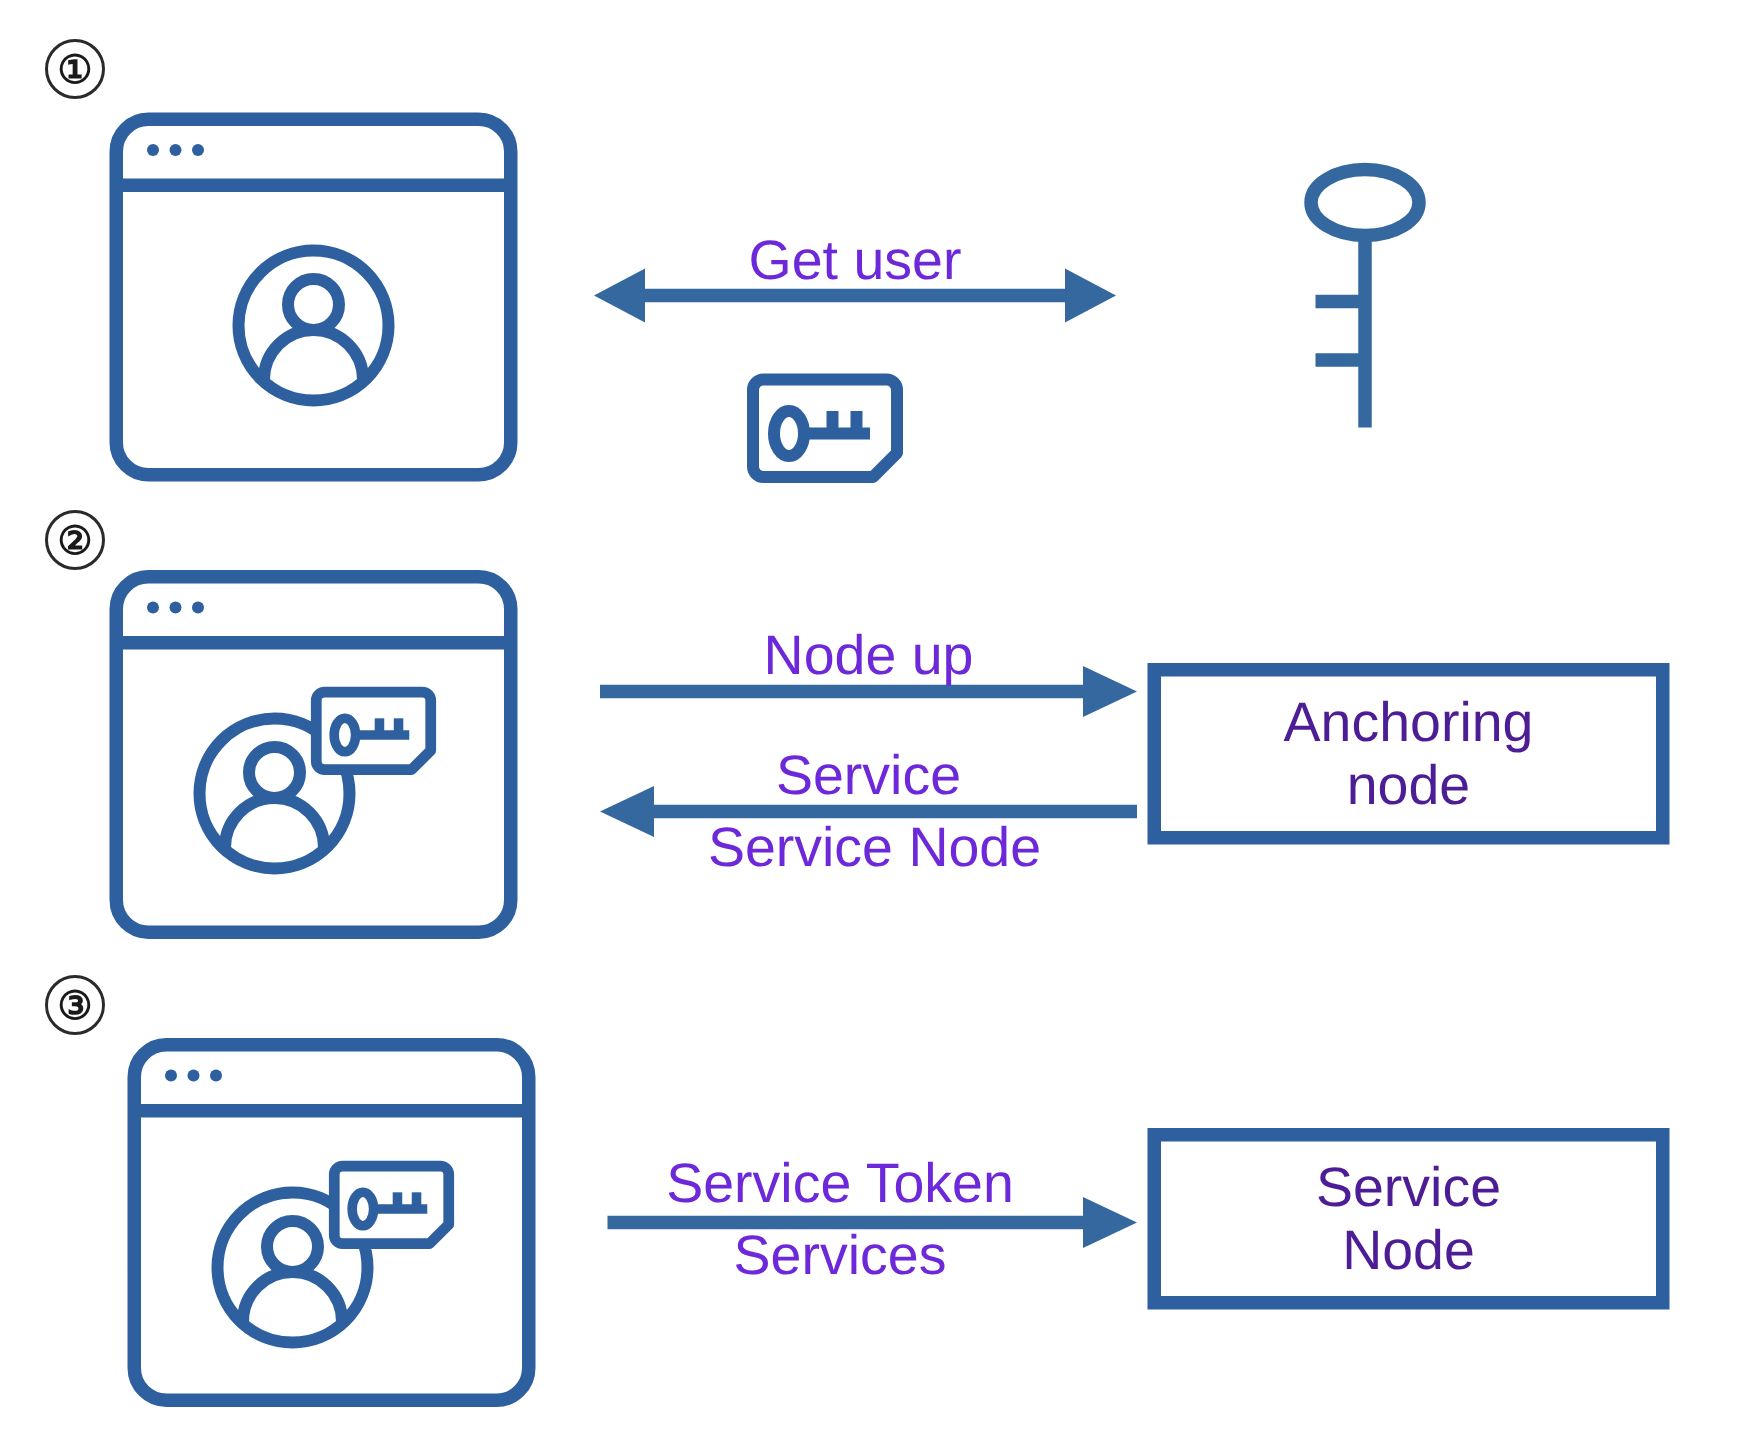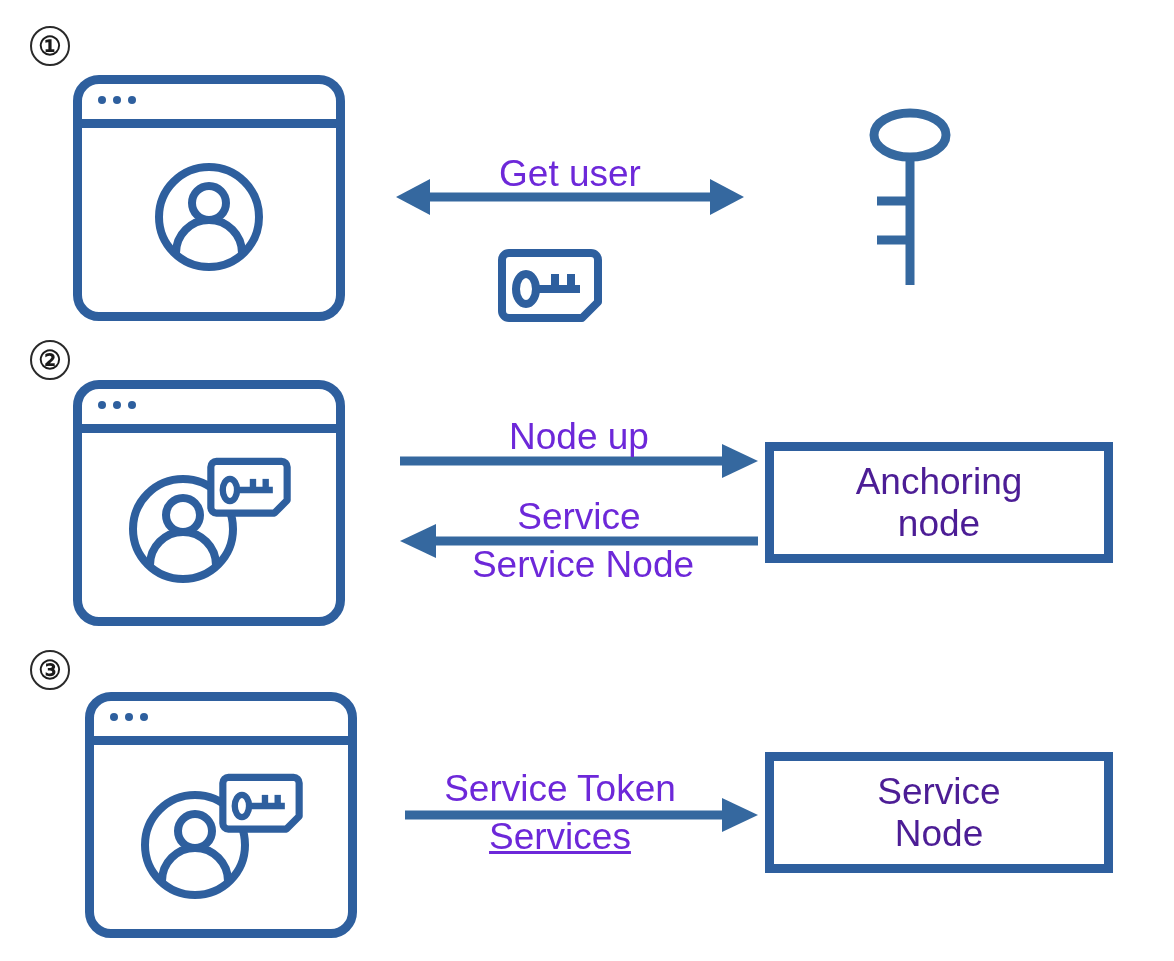--- a/index.html
+++ b/index.html
@@ -249,21 +249,21 @@
     </div>
   </div>
 
   <div class="abs" style="left:405px; top:798px;">
     <svg width="353" height="34" viewBox="0 0 353 34">
       <line x1="0" y1="17" x2="321" y2="17" stroke="#35689f" stroke-width="9"></line>
       <polygon points="353,17 317,0 317,34" fill="#35689f"></polygon>
     </svg>
   </div>
   <div class="arrow-label" style="left:395px; top:770px; width:330px;">Service Token</div>
-  <div class="arrow-label" style="left:395px; top:818px; width:330px;text-decoration:underline;">Services</div>
+  <div class="arrow-label" style="left:395px; top:818px; width:330px;">Services</div>
 
   <div class="abs node-box" style="left:765px; top:752px; width:348px; height:121px;">
     <div>
       <div>Service</div>
       <div>Node</div>
     </div>
   </div>
 
 </div>
 

